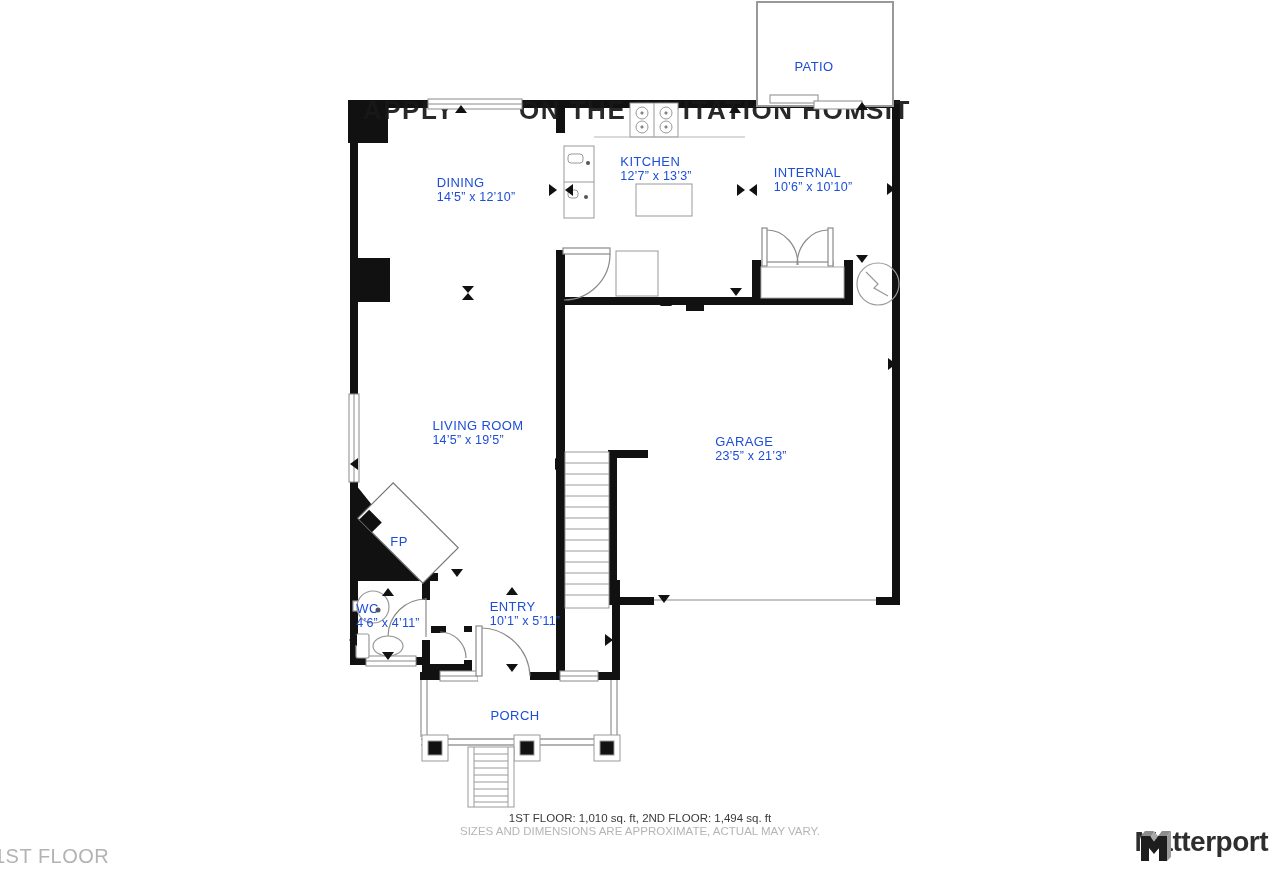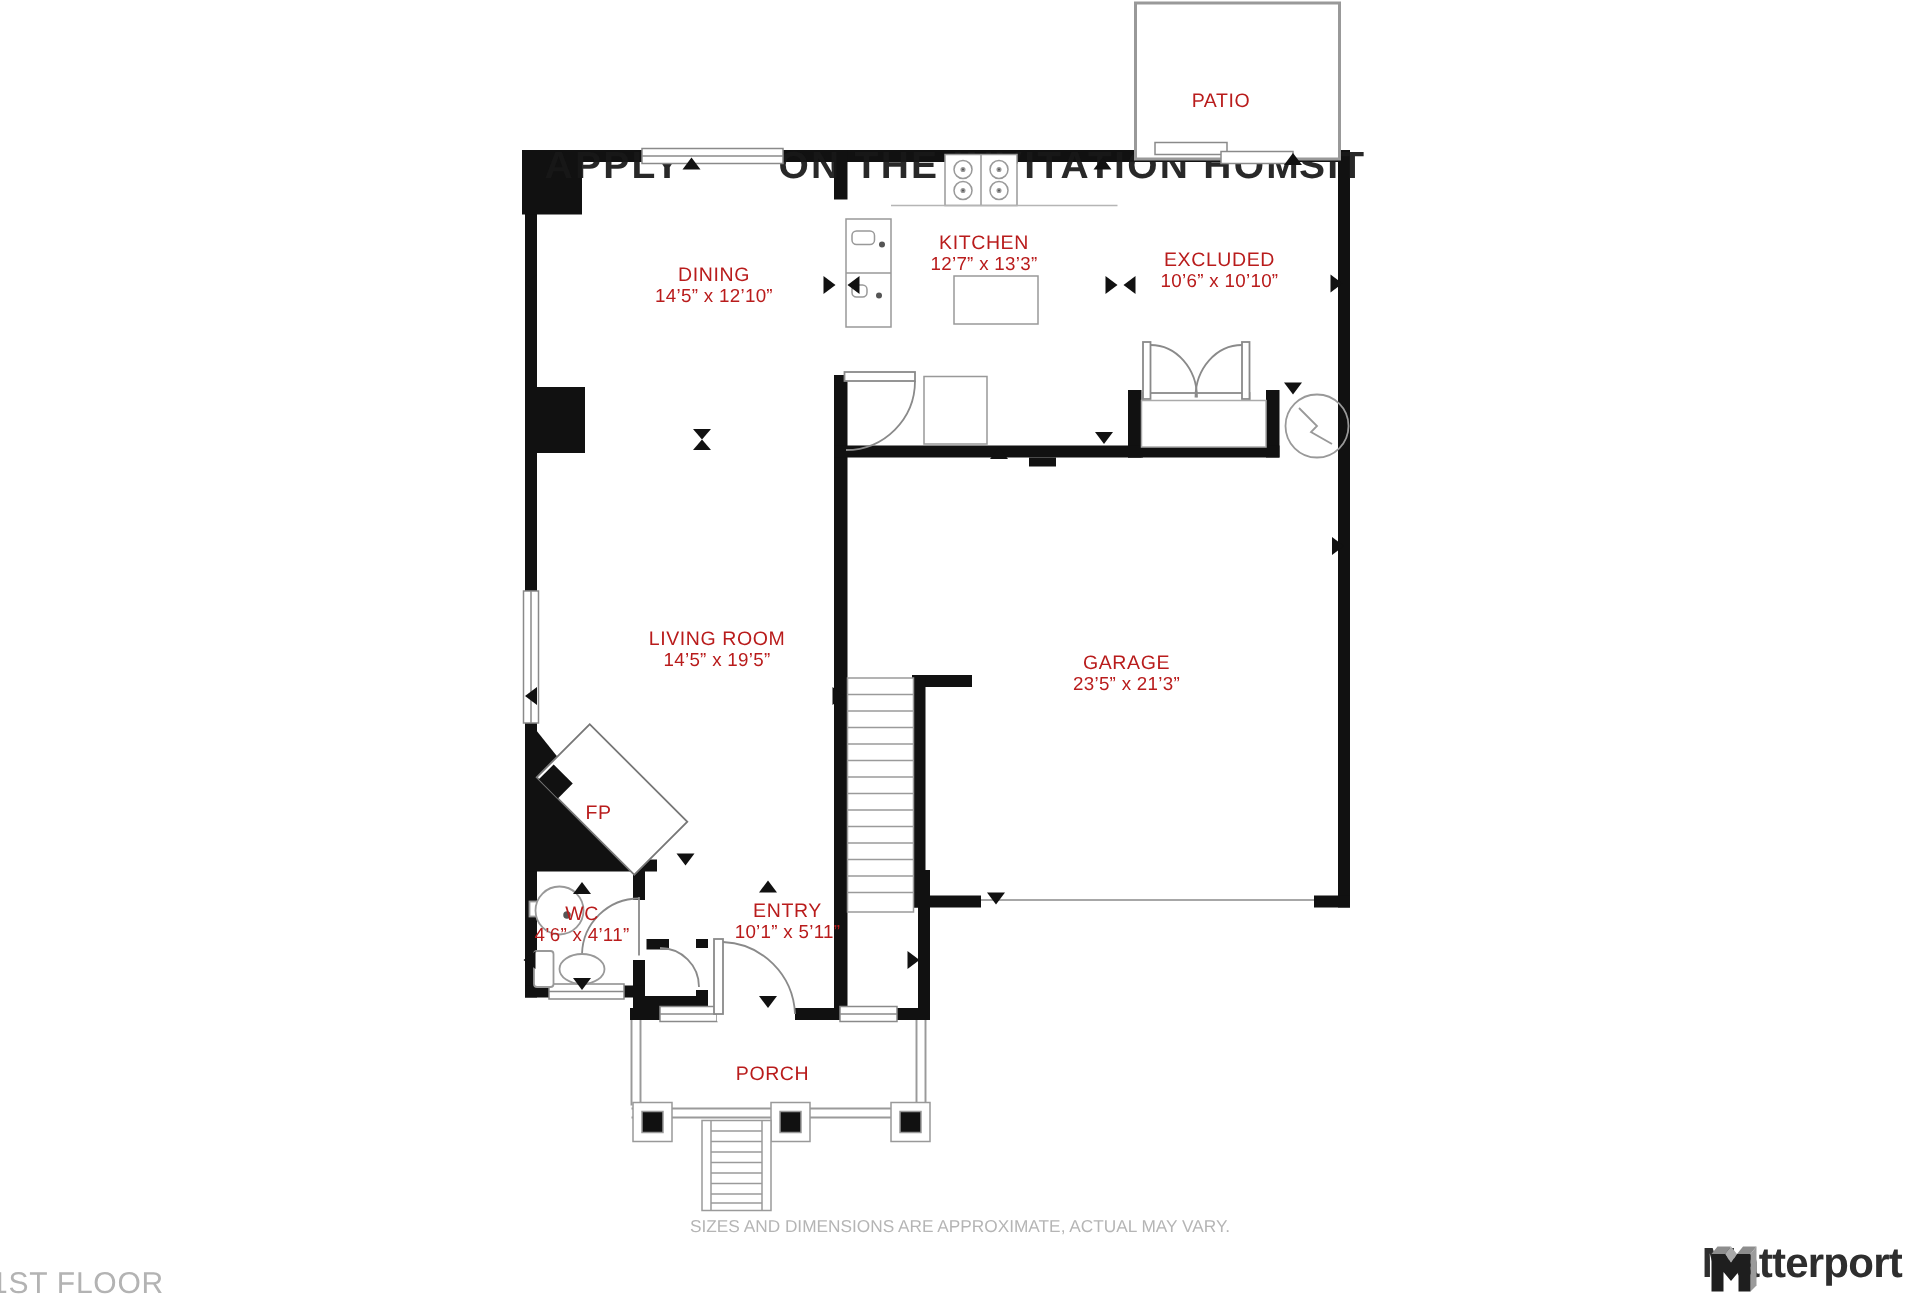--- a/index.html
+++ b/index.html
@@ -4,22 +4,22 @@
 <style>
   html,body{margin:0;padding:0;background:#ffffff;}
   #stage{position:relative;width:1280px;height:869px;background:#fff;overflow:hidden;
          font-family:"Liberation Sans",sans-serif;}
   #stage svg{position:absolute;left:0;top:0;}
   #base-svg{z-index:1;}
   #watermark{position:absolute;top:95px;left:0;width:1130px;height:30px;z-index:2;pointer-events:none;}
   #watermark span{position:absolute;top:0;font-size:26px;font-weight:700;letter-spacing:1.5px;
                   color:rgba(24,24,24,.93);white-space:nowrap;transform:scaleY(.97);}
   #detail-svg{z-index:3;}
-  .room-label{position:absolute;z-index:4;transform:translateX(-50%);text-align:center;
-              color:#b91c1c;white-space:nowrap;line-height:15px;pointer-events:none;}
+  .room-label{position:absolute;z-index:4;transform:translateX(-50%);text-align:left;
+              color:#1d4ed8;white-space:nowrap;line-height:15px;pointer-events:none;}
   .room-name{display:block;font-size:13px;letter-spacing:.4px;}
   .room-dims{display:block;font-size:12.5px;letter-spacing:.2px;}
   .room-dims:empty{display:none;}
   #footer-block{position:absolute;left:640px;top:812px;transform:translateX(-50%);z-index:4;
                 text-align:center;font-size:11.5px;line-height:12.5px;color:#3a3a3a;white-space:nowrap;}
   #footer-block .muted{color:#b5b5b5;}
   #floor-label{position:absolute;left:-6px;top:845px;z-index:4;font-size:20px;color:#b3b3b3;
                letter-spacing:.5px;white-space:nowrap;}
   #brand{position:absolute;right:12px;top:826px;z-index:4;display:flex;align-items:center;gap:10px;}
   #brand-text{font-size:28px;font-weight:700;color:#2e2e2e;letter-spacing:-.5px;}
@@ -259,21 +259,21 @@
   </div>
   <div class="room-label" style="left:476px;top:175px">
     <span class="room-name">DINING</span>
     <span class="room-dims">14’5” x 12’10”</span>
   </div>
   <div class="room-label" style="left:656px;top:154px">
     <span class="room-name">KITCHEN</span>
     <span class="room-dims">12’7” x 13’3”</span>
   </div>
   <div class="room-label" style="left:813px;top:165px">
-    <span class="room-name">EXCLUDED</span>
+    <span class="room-name">INTERNAL</span>
     <span class="room-dims">10’6” x 10’10”</span>
   </div>
   <div class="room-label" style="left:478px;top:418px">
     <span class="room-name">LIVING ROOM</span>
     <span class="room-dims">14’5” x 19’5”</span>
   </div>
   <div class="room-label" style="left:751px;top:434px">
     <span class="room-name">GARAGE</span>
     <span class="room-dims">23’5” x 21’3”</span>
   </div>
@@ -288,20 +288,21 @@
   <div class="room-label" style="left:515px;top:708px">
     <span class="room-name">PORCH</span>
 
   </div>
   <div class="room-label" style="left:399px;top:534px">
     <span class="room-name">FP</span>
 
   </div>
 
   <div id="footer-block">
+    <div>1ST FLOOR: 1,010 sq. ft, 2ND FLOOR: 1,494 sq. ft</div>
     <div class="muted">SIZES AND DIMENSIONS ARE APPROXIMATE, ACTUAL MAY VARY.</div>
   </div>
 
   <div id="floor-label">1ST FLOOR</div>
 
   <div id="brand">
     <svg width="38" height="42" viewBox="0 0 38 42">
       <polygon points="6,10 10,5 19,5 15,10" fill="#8d8d8d"></polygon>
       <polygon points="23,10 27,5 36,5 32,10" fill="#8d8d8d"></polygon>
       <polygon points="15,10 19,5 23,10 19,16" fill="#a9a9a9"></polygon>

